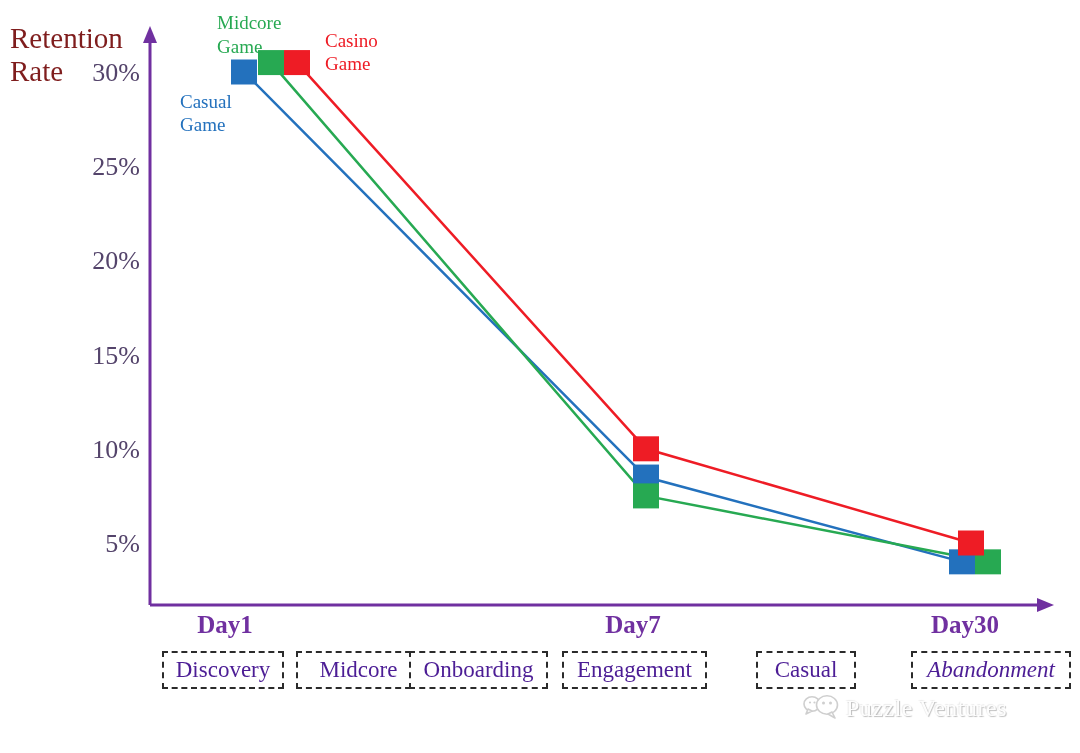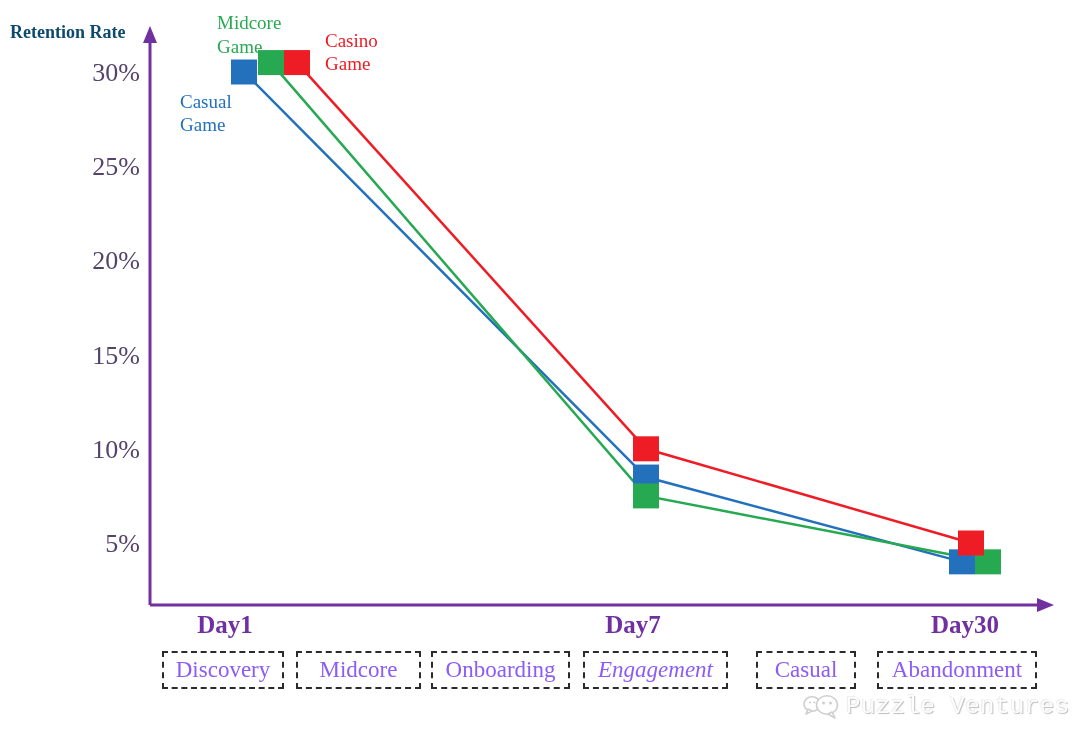--- a/index.html
+++ b/index.html
@@ -2,32 +2,32 @@
 <html><head>
 <meta charset="utf-8">
 <style>
   html,body{margin:0;padding:0;background:#ffffff;}
   .canvas{
     position:relative;width:1080px;height:753px;background:#ffffff;
     overflow:hidden;font-family:"Liberation Serif",serif;
   }
   .ylabel{
     position:absolute;left:10px;top:22px;width:132px;
-    font-weight:bold;font-size:18px;line-height:1.15;color:#0c4a6e;
+    font-weight:normal;font-size:29px;line-height:1.15;color:#7f1d1d;
   }
   #chart-svg{position:absolute;left:0;top:0;}
   .stage-box{
     position:absolute;top:651px;height:38px;box-sizing:border-box;
     border:2px dashed #2b2b2b;background:#ffffff;
     display:flex;align-items:center;justify-content:center;
-    font-size:23px;color:#8b5cf6;white-space:nowrap;
+    font-size:23px;color:#4c1d95;white-space:nowrap;
   }
   .watermark{
-    position:absolute;left:802px;top:690px;display:flex;align-items:center;gap:4px;
-    font-family:Liberation Mono, monospace;
+    position:absolute;left:802px;top:690px;display:flex;align-items:flex-end;gap:4px;
+    font-family:Liberation Serif, serif;
   }
   .watermark-text{
     font-size:24px;color:#fdfdfd;letter-spacing:0.5px;
     text-shadow:1px 1px 1px #bdbdbd,-1px -1px 1px #ececec;
   }
 </style>
 </head>
 <body>
 
 <div class="canvas">
@@ -80,30 +80,30 @@
       </g>
   </svg>
 
   <div id="stage-row">
       <div class="stage-box" style="left: 162px; width: 122px;">
         <span>Discovery</span>
       </div>
       <div class="stage-box" style="left: 296px; width: 125px;">
         <span>Midcore</span>
       </div>
-      <div class="stage-box" style="left: 431px; width: 139px;">
+      <div class="stage-box" style="left: 409px; width: 139px;">
         <span>Onboarding</span>
       </div>
-      <div class="stage-box" style="left: 583px; width: 145px; font-style: italic;">
+      <div class="stage-box" style="left: 562px; width: 145px;">
         <span>Engagement</span>
       </div>
       <div class="stage-box" style="left: 756px; width: 100px;">
         <span>Casual</span>
       </div>
-      <div class="stage-box" style="left: 877px; width: 160px;">
+      <div class="stage-box" style="left: 911px; width: 160px; font-style: italic;">
         <span>Abandonment</span>
       </div>
     </div>
 
   <div class="watermark">
     <svg width="40" height="32" viewBox="0 0 40 32">
       <g fill="#ffffff" stroke="#cfcfcf" stroke-width="1.6">
         <ellipse cx="10" cy="14" rx="8" ry="7.2"></ellipse>
         <path d="M6 19 L4 24 L10 21 Z" stroke-linejoin="round"></path>
         <ellipse cx="25" cy="15" rx="10.5" ry="9.2"></ellipse>

